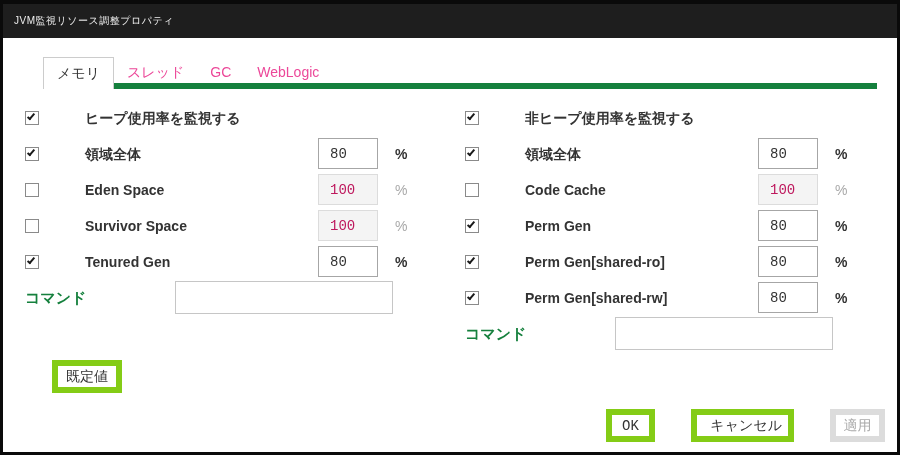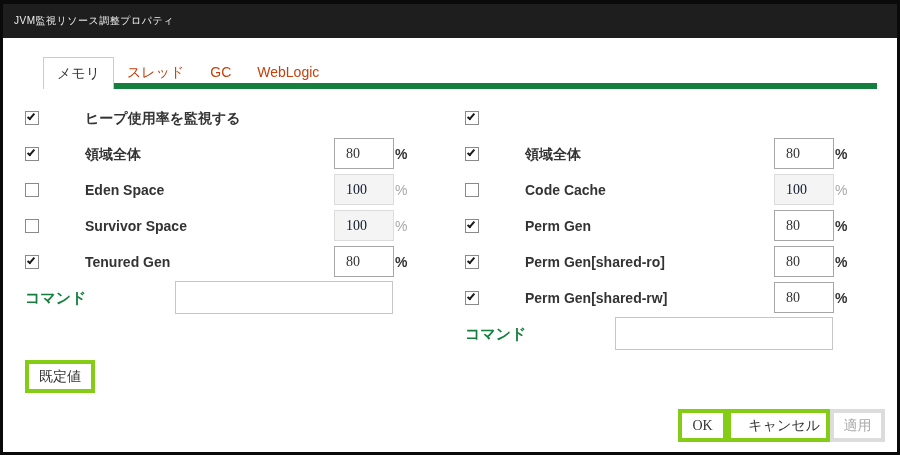--- a/index.html
+++ b/index.html
@@ -35,21 +35,21 @@
     position:absolute; left:9px; right:20px; top:19px;
     height:32px;
     border-bottom:6px solid #15803d;
     display:flex;
     margin-left:31px;
   }
   .tab {
     height:31px; line-height:31px;
     padding:0 13px;
     font-size:14px;
-    color:#c2410c;
+    color:#ec4899;
     cursor:pointer;
     white-space:nowrap;
   }
   .tab.active {
     height:32px; line-height:30px;
     margin-bottom:-1px;
     background:#ffffff;
     border:1px solid #cccccc;
     border-bottom:none;
     color:#333333;
@@ -86,27 +86,26 @@
   }
 
   .pct-input {
     position:absolute; left:293px; top:2px;
     width:60px; height:31px;
     border:1px solid #a6a6a6;
     padding:0 4px 0 11px;
     font-size:14px;
     color:#333333;
     background:#ffffff;
-    font-family:Liberation Serif, serif;
-    margin-left:16px;
+    font-family:Liberation Mono, monospace;
   }
   .pct-input:disabled {
     background:#f4f4f4;
     border-color:#dcdcdc;
-    color:#0f172a;
+    color:#be185d;
   }
 
   .unit {
     position:absolute; left:370px; top:0;
     line-height:36px;
     font-size:14px; font-weight:bold;
     color:#333333;
   }
   .unit.disabled { color:#a9a9a9; font-weight:normal; }
 
@@ -123,33 +122,34 @@
     border:1px solid #c6c6c6;
     padding:0 6px;
     font-size:14px;
     color:#333333;
     font-family:inherit;
   }
 
   
   button {
     background:#ffffff;
-    border:4px solid #84cc16;
-    font-size:14px;
-    color:#333333;
-    font-family:Liberation Serif, serif;
+    border:6px solid #84cc16;
+    font-size:14px;
+    color:#333333;
+    font-family:Liberation Mono, monospace;
     cursor:pointer;
+    margin-left:27px;
   }
   .default-btn {
     position:absolute; left:22px; top:322px;
     width:70px; height:33px;
   }
   .footer {
     position:absolute; right:12px; top:371px;
-    display:flex; 
+    display:flex; gap:9px;
   }
   .footer button { height:33px; }
   .btn-ok     { width:49px; }
   .btn-cancel { width:103px;text-align:right; }
   .btn-apply  { width:55px; color:#a9a9a9; border-color:#dcdcdc; }
 </style>
 </head>
 <body>
 
 <div class="dialog">
@@ -203,20 +203,21 @@
         <div class="cmd-row">
           <span class="cmd-label">コマンド</span>
           <input class="cmd-input" type="text" style="">
         </div>
       </div>
     <div class="col right" id="col-right">
         <div class="row">
           <span class="checkbox checked">
             <span class="tick"></span>
           </span>
+          <span class="row-label">非ヒープ使用率を監視する</span>
         </div>
         <div class="row">
           <span class="checkbox checked">
             <span class="tick"></span>
           </span>
           <span class="row-label">領域全体</span>
           <input class="pct-input" type="text" value="80" style="">
           <span class="unit">%</span>
         </div>
         <div class="row">

